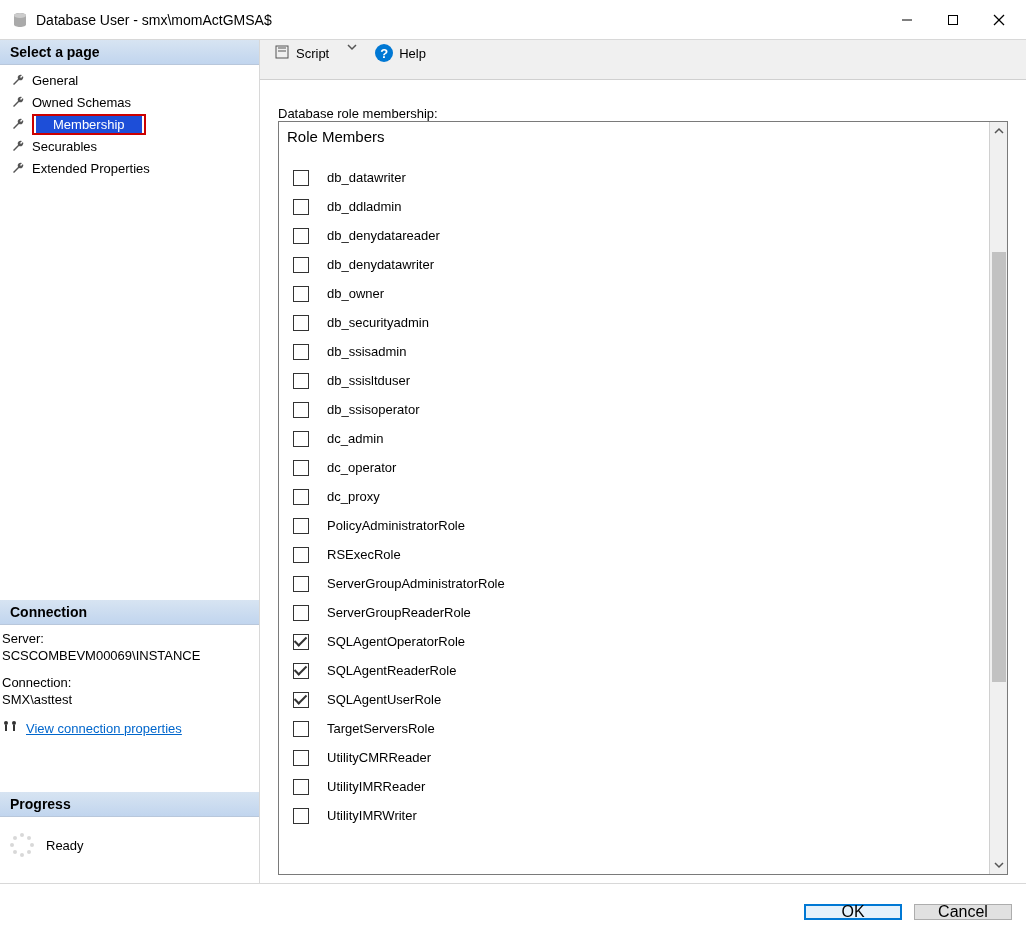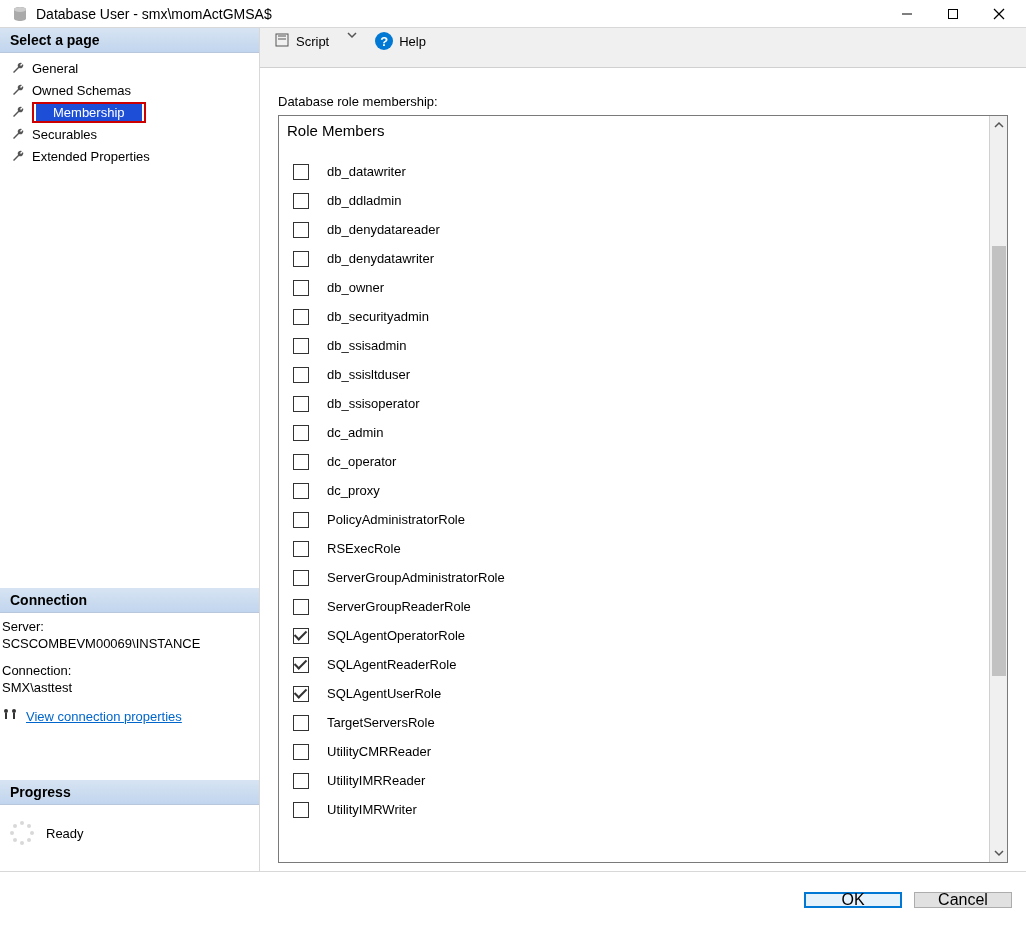--- a/index.html
+++ b/index.html
@@ -1,17 +1,17 @@
 <!DOCTYPE html>
 <html><head>
   <meta charset="utf-8">
   <style>
     *{box-sizing:border-box;margin:0;padding:0;font-family:"Segoe UI",Tahoma,Arial,sans-serif;font-size:13px;color:#000}
     body{background:#fff;width:1026px;height:934px;overflow:hidden;position:relative}
-    .titlebar{height:28px;display:flex;align-items:center;padding:0 4px 0 12px;border-bottom:1px solid #d8d8d8}
+    .titlebar{height:40px;display:flex;align-items:center;padding:0 4px 0 12px;border-bottom:1px solid #d8d8d8}
     .titlebar .db-icon{width:16px;height:16px;margin-right:8px}
     .titlebar .title{flex:1;font-size:14px}
     .winbtn{width:46px;height:32px;display:flex;align-items:center;justify-content:center}
     .winbtn svg{width:12px;height:12px}
     .content{display:flex;height:844px;border-bottom:1px solid #d8d8d8}
     .sidebar{width:260px;display:flex;flex-direction:column;border-right:1px solid #d8d8d8;min-width:260px}
     .side-head{background:linear-gradient(#d7e4f2,#c1d5ee);font-weight:700;font-size:14px;padding:4px 10px;border-bottom:1px solid #b8c7db}
     .side-items{padding:4px 0 4px 6px}
     .side-item{display:flex;align-items:center;height:22px;padding-left:4px;cursor:pointer}
     .side-item .wrench{width:16px;height:16px;margin-right:6px;display:flex;align-items:center;justify-content:center}
@@ -28,21 +28,21 @@
     .progress-block{padding:6px 6px 4px 6px}
     .progress-row{display:flex;align-items:center;gap:10px;padding:8px 2px}
     .spinner{width:28px;height:28px}
     .main{flex:1;display:flex;flex-direction:column}
     .toolbar{height:40px;background:#f0f0f0;border-bottom:1px solid #d0d0d0;display:flex;align-items:flex-start;gap:8px;padding:0 8px}
     .tool-script{display:flex;align-items:center;gap:6px;padding:4px 6px;cursor:pointer}
     .tool-arrow{padding:0 4px;cursor:pointer}
     .tool-help{display:flex;align-items:center;gap:6px;padding:4px 6px;cursor:pointer}
     .help-icon{width:18px;height:18px;background:#0078d4;border-radius:50%;color:#fff;display:flex;align-items:center;justify-content:center;font-weight:700;font-size:13px}
     .main-body{flex:1;padding:26px 18px 8px 18px;display:flex;flex-direction:column}
-    .field-label{font-size:13px;margin-bottom:6px}
+    .field-label{font-size:13px;}
     .listbox{flex:1;border:1px solid #7a7a7a;display:flex;min-height:0}
     .list-inner{flex:1;padding:6px 8px;overflow:hidden}
     .list-header{font-size:15px;margin-bottom:18px}
     .role-row{display:flex;align-items:center;height:29px;padding-left:6px}
     .role-row input[type=checkbox]{width:16px;height:16px;margin-right:18px;appearance:none;border:1px solid #333;background:#fff;position:relative;cursor:pointer}
     .role-row input[type=checkbox]:checked::after{content:"";position:absolute;left:3px;top:-1px;width:5px;height:10px;border:solid #333;border-width:0 2px 2px 0;transform:rotate(45deg)}
     .role-row .role-label{font-size:13px}
     .scrollbar{width:18px;border-left:1px solid #d0d0d0;position:relative;background:#f0f0f0}
     .sb-arrow{position:absolute;left:0;width:18px;height:18px;display:flex;align-items:center;justify-content:center}
     .sb-arrow.top{top:0}

